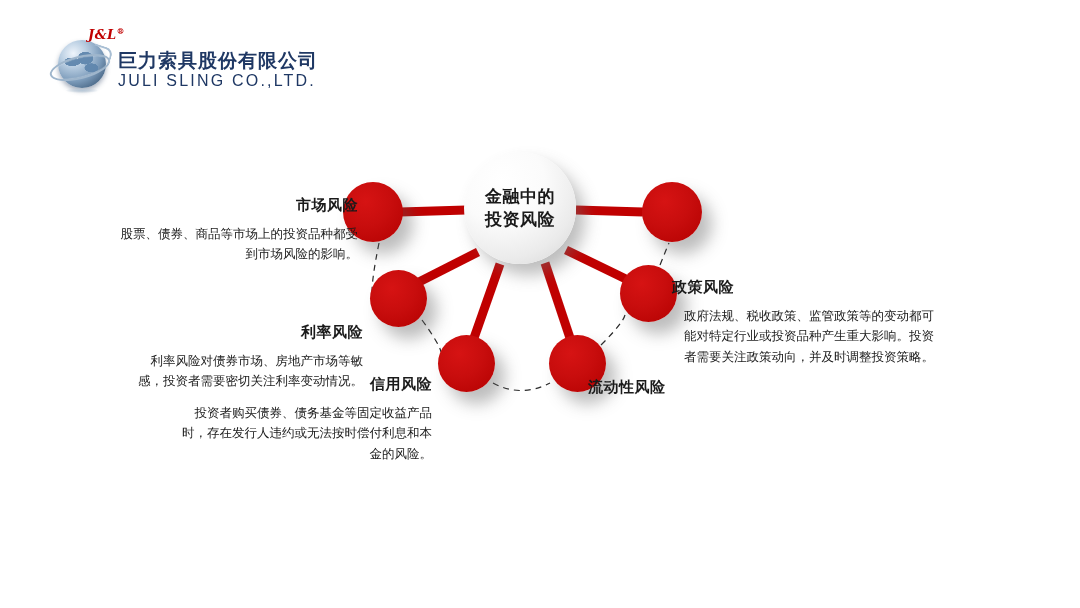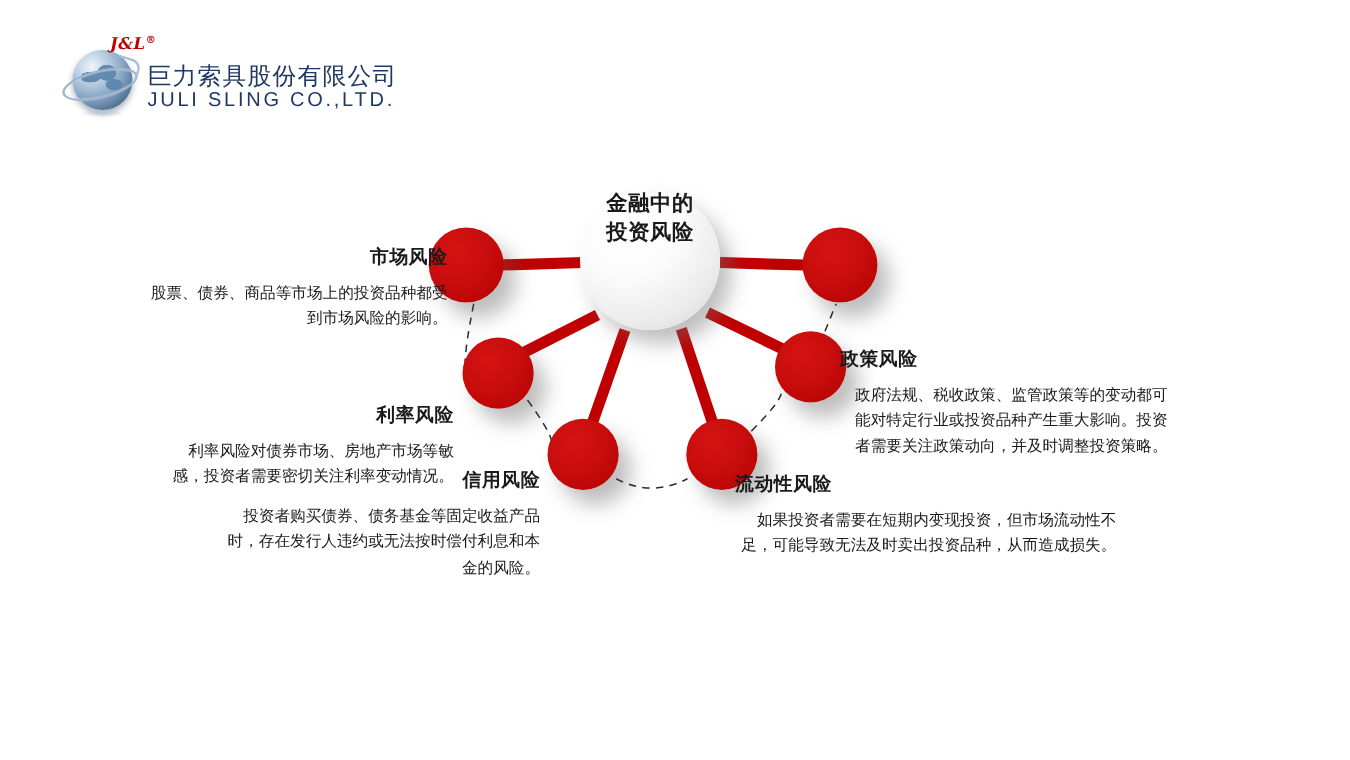--- a/index.html
+++ b/index.html
@@ -49,21 +49,21 @@
   }
   #jl-mark{
     position:absolute;left:36px;top:-4px;
     color:#c00000;font-weight:bold;font-style:italic;
     font-size:13px;font-family:"DejaVu Serif","Liberation Serif",serif;
     letter-spacing:.5px;white-space:nowrap;
   }
   #jl-reg{font-size:8px;vertical-align:super;font-style:normal;}
   #logo-cn{
     position:absolute;left:118px;top:48px;
-    color:#1f3864;font-weight:normal;font-size:19px;letter-spacing:1px;
+    color:#1f3864;font-weight:bold;font-size:19px;letter-spacing:1px;
     white-space:nowrap;
   }
   #logo-en{
     position:absolute;left:118px;top:72px;
     color:#1f3864;font-size:16px;letter-spacing:2.2px;white-space:nowrap;
     font-family:"Liberation Sans",sans-serif;
   }
 
   
   #diagram{position:absolute;left:0;top:0;width:1080px;height:608px;}
@@ -71,21 +71,21 @@
 
   .node{
     position:absolute;border-radius:50%;
     background:radial-gradient(circle at 38% 32%,#d61313 0%,#c80d0d 45%,#b30000 100%);
     box-shadow:10px 12px 16px rgba(90,90,90,.40);
   }
   #hub{
     position:absolute;left:464px;top:152px;width:112px;height:112px;border-radius:50%;
     background:radial-gradient(circle at 34% 26%,#ffffff 0%,#fbfbfb 38%,#ebebeb 70%,#d4d4d4 100%);
     box-shadow:9px 11px 16px rgba(110,110,110,.45);
-    display:flex;align-items:flex-start;justify-content:center;
+    display:flex;align-items:center;justify-content:center;
   }
   #hub-label{
     color:#1a1a1a;font-weight:bold;font-size:17px;line-height:1.35;
     text-align:center;letter-spacing:.5px;
   }
 
   
   .block{position:absolute;}
   .block-title{font-weight:bold;font-size:15px;color:#1a1a1a;letter-spacing:.5px;}
   .block-body{font-size:12.5px;color:#1a1a1a;line-height:1.62;margin-top:9px;text-align:right;}
@@ -160,21 +160,20 @@
     <div class="block-body">利率风险对债券市场、房地产市场等敏感，投资者需要密切关注利率变动情况。</div>
   </div>
 
   <div class="block ta-right" id="blk-credit">
     <div class="block-title">信用风险</div>
     <div class="block-body">投资者购买债券、债务基金等固定收益产品时，存在发行人违约或无法按时偿付利息和本金的风险。</div>
   </div>
 
   <div class="block ta-left" id="blk-liquidity">
     <div class="block-title">流动性风险</div>
-    <div class="block-body">如果投资者需要在短期内变现投资，但市场流动性不足，可能导致无法及时卖出投资品种，从而造成损失。</div>
   </div>
 
   <div class="block ta-left" id="blk-policy">
     <div class="block-title">政策风险</div>
     <div class="block-body">政府法规、税收政策、监管政策等的变动都可能对特定行业或投资品种产生重大影响。投资者需要关注政策动向，并及时调整投资策略。</div>
   </div>
 
 
 </div>
 

